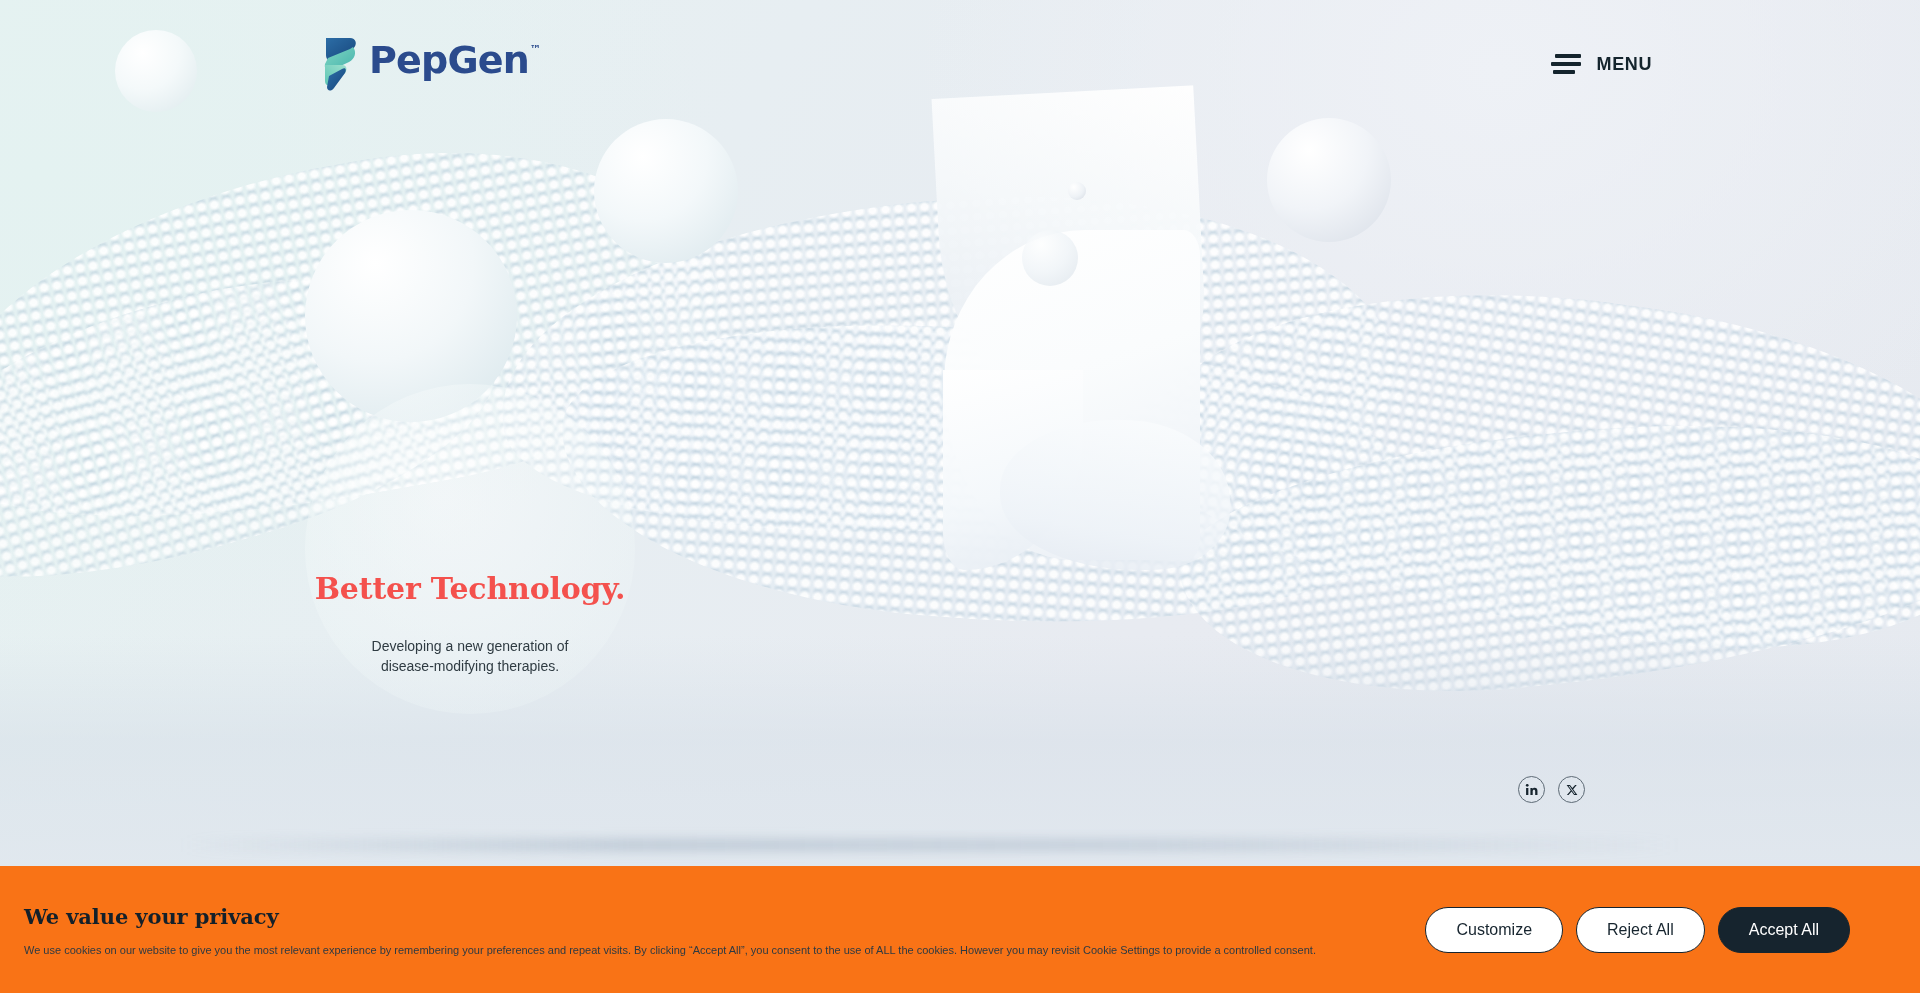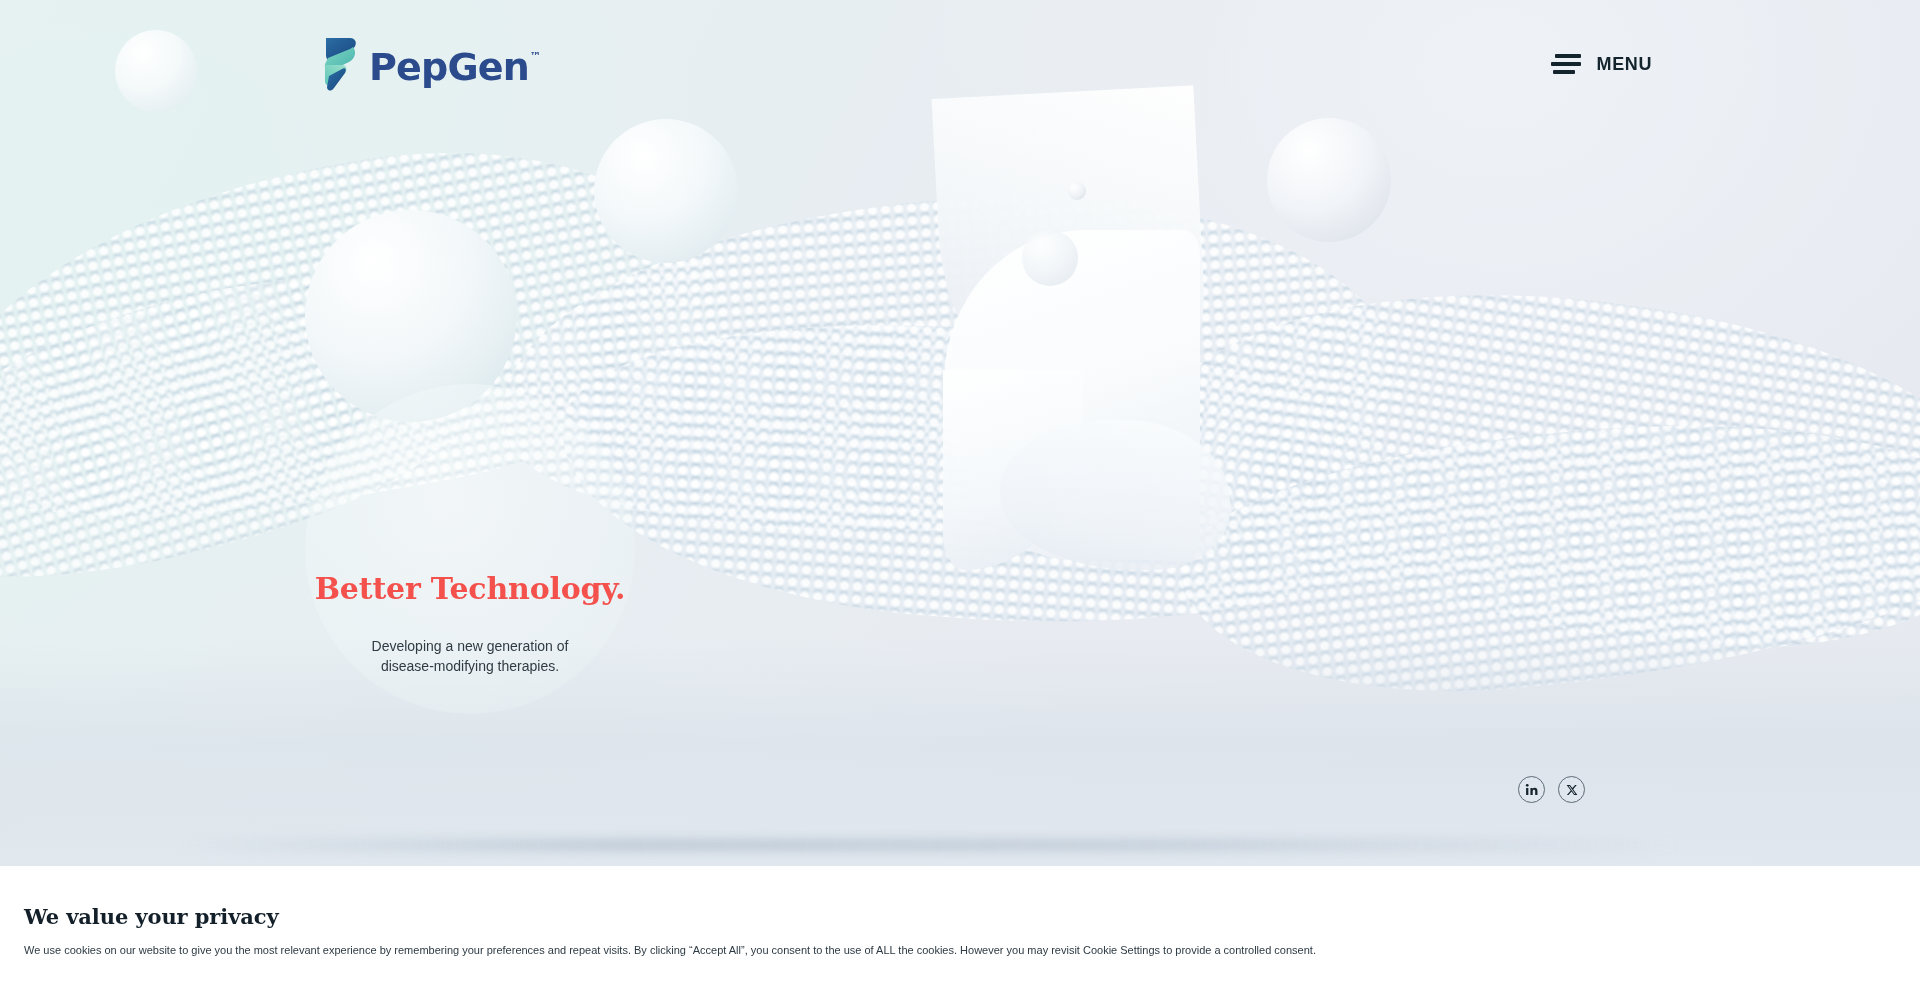--- a/index.html
+++ b/index.html
@@ -137,21 +137,21 @@
     background:radial-gradient(circle at 42% 34%, rgba(255,255,255,.46) 0%, rgba(244,250,250,.34) 55%, rgba(232,243,243,.22) 100%);
   }
 
   
   .topbar {
     position:absolute; left:0; top:0; width:1920px; height:128px;
     display:flex; align-items:center; justify-content:space-between;
     padding:0 266px 0 320px;
     z-index:40;
   }
-  .logo { display:flex; align-items:center; gap:9px; text-decoration:none; }
+  .logo { display:flex; align-items:flex-start; gap:9px; text-decoration:none; }
   .logo-mark { width:40px; height:56px; display:block; }
   .logo-word {
     display:flex; align-items:flex-start;
     font-family:"DejaVu Sans", sans-serif;
     font-weight:bold; font-size:38px; letter-spacing:-.8px;
     color:#2b4b8d; line-height:1; padding-top:5px;
   }
   .logo-tm { font-size:11px; line-height:1; margin-top:3px; margin-left:1px; color:#2b4b8d; }
 
   .menu-btn {
@@ -194,23 +194,24 @@
     border:1.4px solid #5d6a75;
     display:flex; align-items:center; justify-content:center;
     color:#16242e; text-decoration:none;
     background:rgba(255,255,255,.06);
   }
   .social svg { display:block; }
 
   
   .cookie {
     position:absolute; left:0; top:866px; width:1920px; height:127px;
-    background:#ffffff; z-index:60;
+    background:#f97316; z-index:60;
     display:flex; align-items:center;
     padding:0 56px 0 24px;
+    justify-content:center;
   }
   .cookie-text { flex:1 1 auto; max-width:1460px; padding-top:4px; }
   .cookie-title {
     font-family:"DejaVu Serif", serif;
     font-weight:bold; font-size:21px; color:#13202a; letter-spacing:-.1px;
   }
   .cookie-body {
     margin-top:14px;
     font-size:11px; line-height:1.42; color:#2d3a43; max-width:1450px;
   }
@@ -320,15 +321,20 @@
         <path d="M18.2 2h3.3l-7.2 8.3L22.8 22h-6.6l-5.2-6.8L5.1 22H1.8l7.7-8.8L1.2 2h6.8l4.7 6.2zm-1.2 18h1.8L7.1 3.9H5.1z"></path>
       </svg>
     </a>
   </div>
 
   <div class="cookie">
     <div class="cookie-text">
       <div class="cookie-title">We value your privacy</div>
       <div class="cookie-body">We use cookies on our website to give you the most relevant experience by remembering your preferences and repeat visits. By clicking “Accept All”, you consent to the use of ALL the cookies. However you may revisit Cookie Settings to provide a controlled consent.</div>
     </div>
+    <div class="cookie-actions">
+      <button class="btn btn-outline btn-customize">Customize</button>
+      <button class="btn btn-outline btn-reject">Reject All</button>
+      <button class="btn btn-solid btn-accept">Accept All</button>
+    </div>
   </div>
 
 </div>
 
 </body></html>

